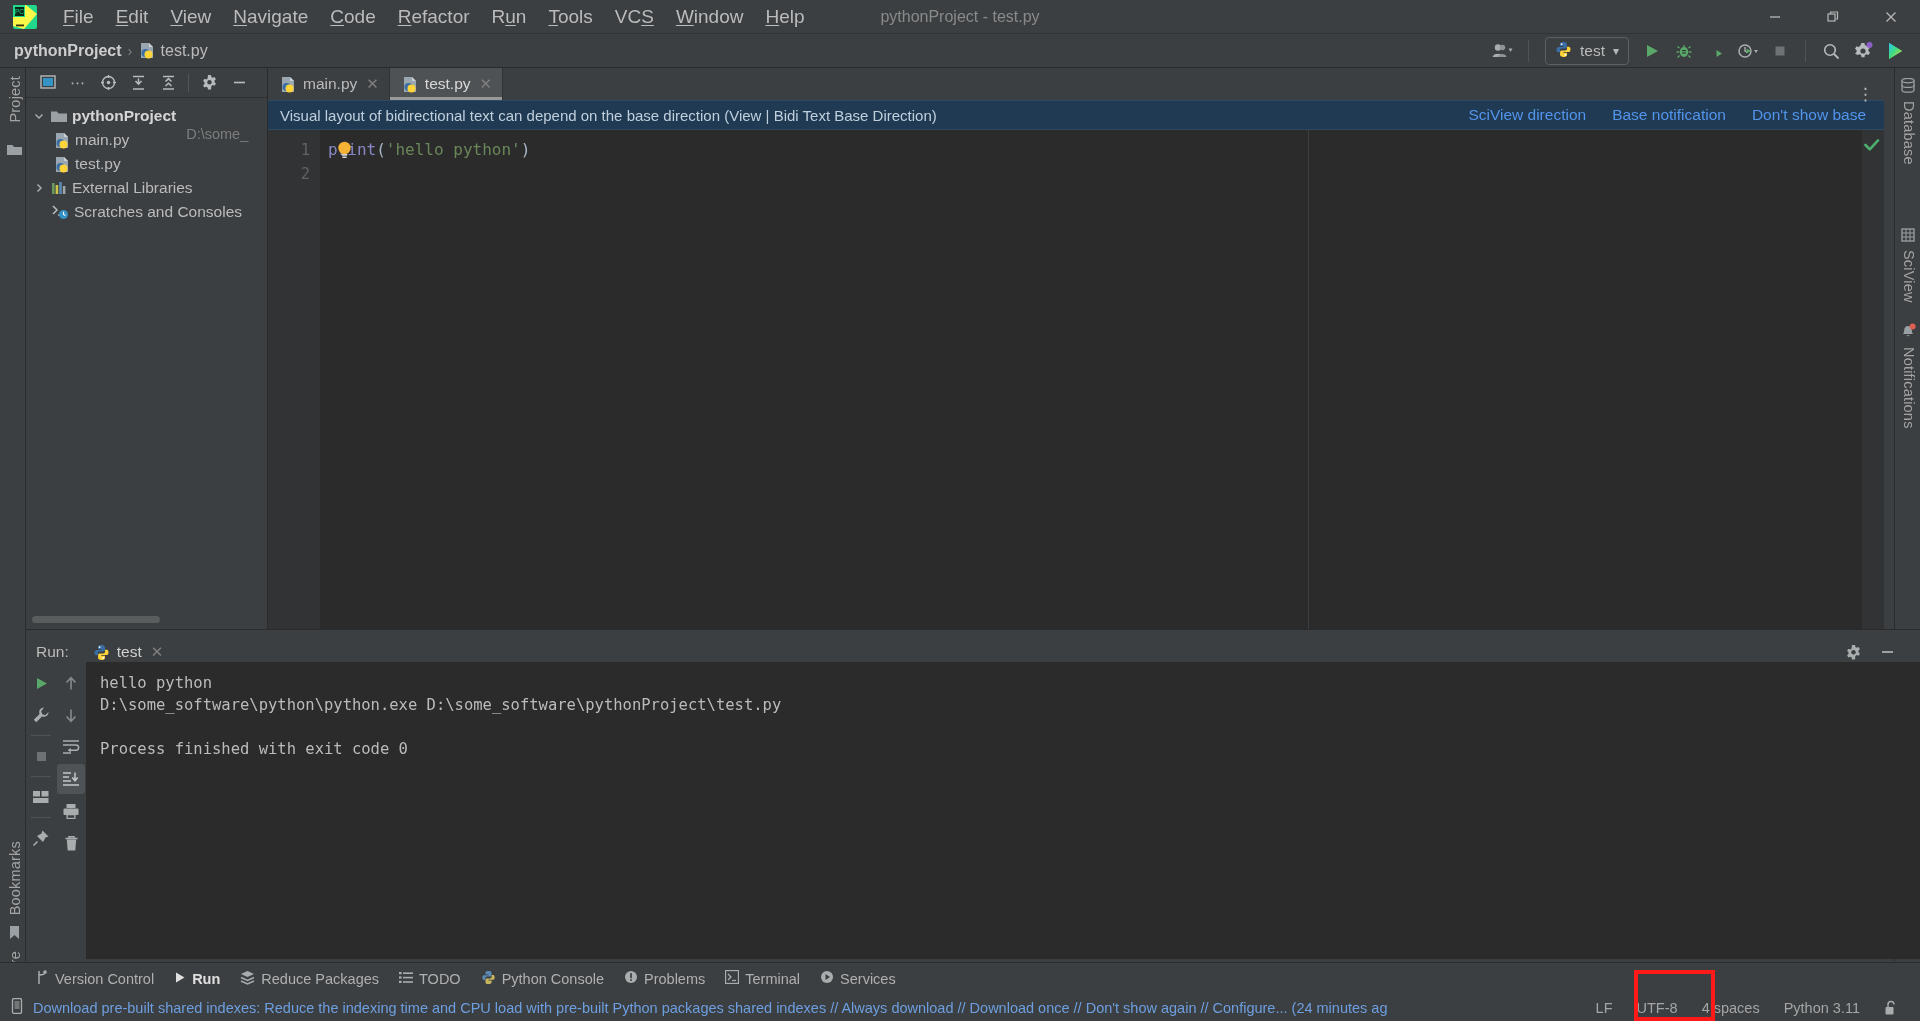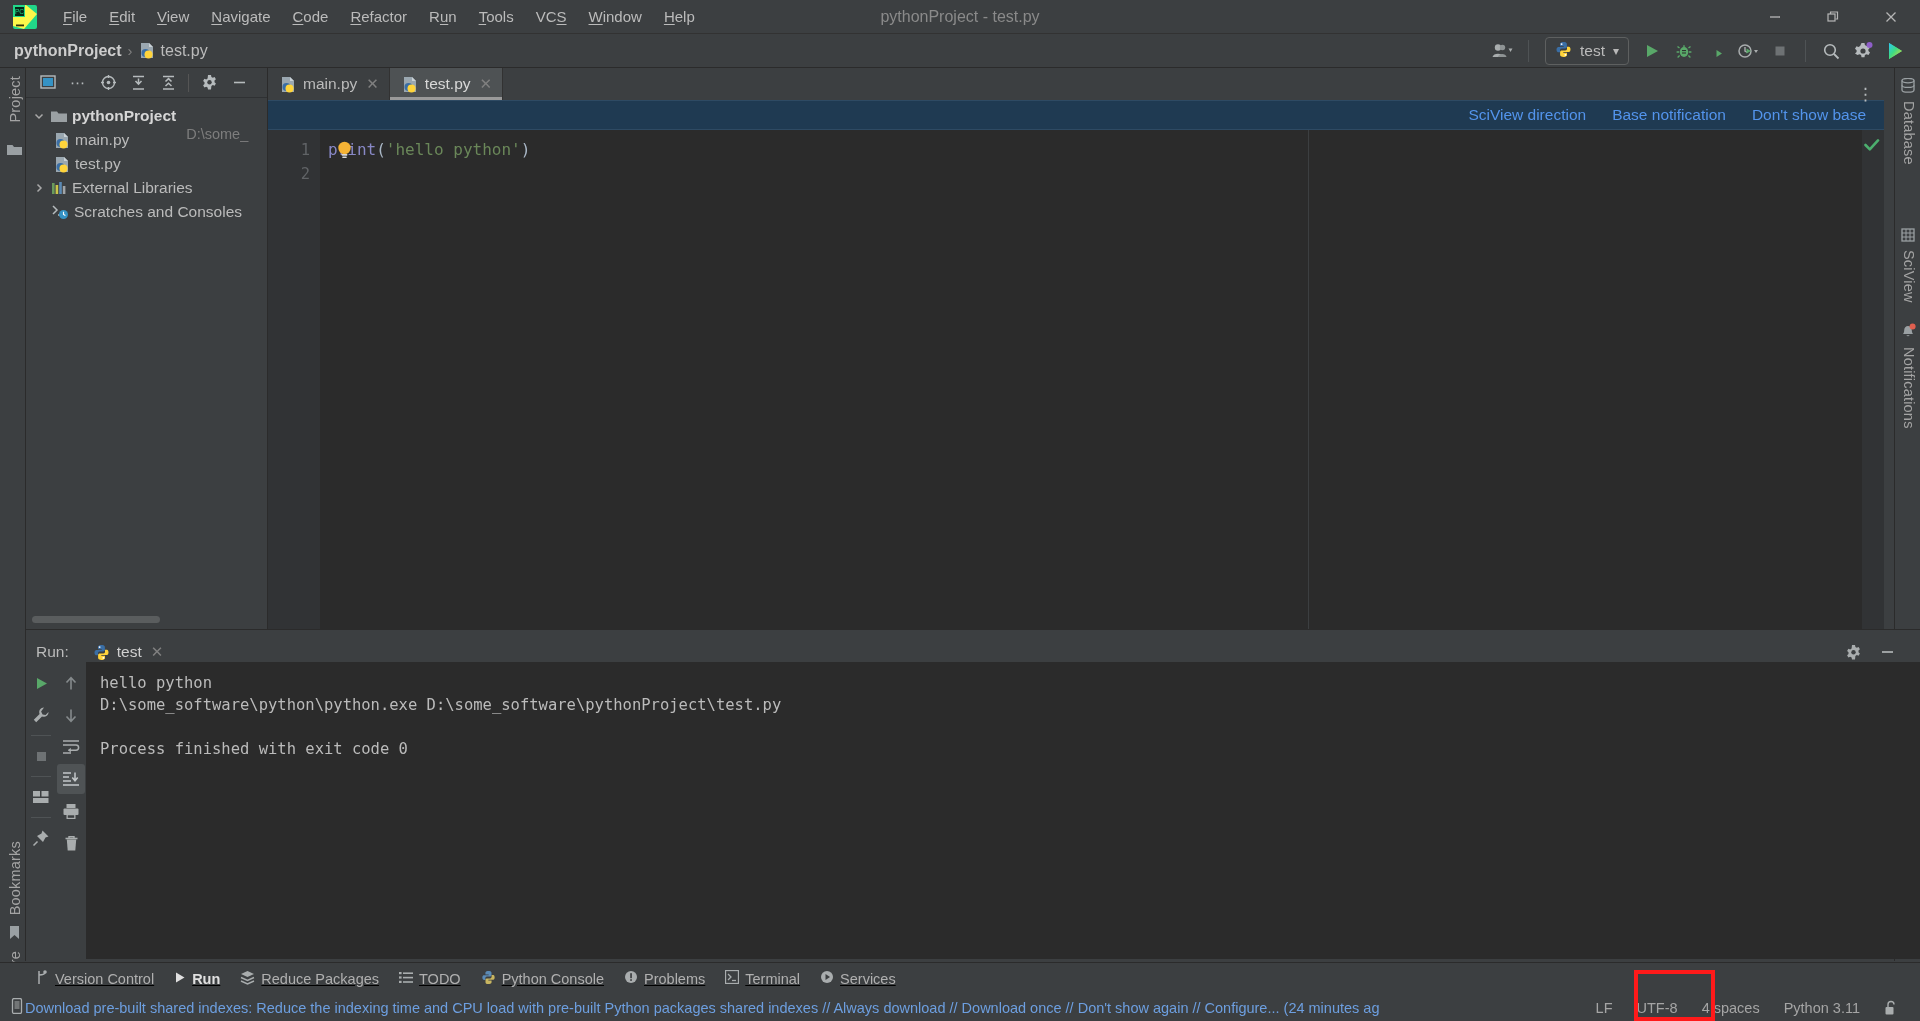--- a/index.html
+++ b/index.html
@@ -14,21 +14,21 @@
 
   
   .titlebar {
     position: absolute; left: 0; top: 0; width: 1920px; height: 34px;
     background: #3c3f41; display: flex; align-items: center;
     border-bottom: 1px solid #323232;
   }
   .logo { width: 26px; height: 26px; margin-left: 12px; margin-right: 14px; position: relative; }
   .menubar { display: flex; align-items: center; gap: 0px; }
   .menu-item {
-    color: #bbbbbb; font-size: 15px; padding: 4px 11px; cursor: default;
+    color: #bbbbbb; font-size: 19px; padding: 4px 11px; cursor: default;
     white-space: nowrap;
   }
   .menu-item u { text-decoration: underline; text-underline-offset: 2px; }
   .win-title {
     position: absolute; left: 0; right: 0; text-align: center;
     color: #8a8a8a; font-size: 16px; pointer-events: none;
   }
   .wincontrols { position: absolute; right: 0; top: 0; height: 34px; display: flex; }
   .wc { width: 58px; height: 34px; display: flex; align-items: center; justify-content: center; }
 
@@ -132,31 +132,30 @@
     flex: 1; background: #2b2b2b; font-family: "DejaVu Sans Mono", monospace;
     font-size: 15.5px; color: #bbbbbb; padding: 10px 0 0 14px; line-height: 22px;
   }
   .console .blank { height: 22px; }
 
   
   .toolbar-bottom {
     position: absolute; left: 0; bottom: 27px; width: 1920px; height: 32px;
     background: #3c3f41; border-top: 1px solid #2b2b2b; display: flex; align-items: center;
     padding-left: 26px;
-    text-decoration: underline;
   }
   .bb-item { display: flex; align-items: center; gap: 6px; height: 28px; padding: 0 10px; color: #b0b0b0; font-size: 14.5px; border-radius: 3px; }
   .bb-item.active { color: #e0e0e0; font-weight: bold; }
 
   .statusbar {
     position: absolute; left: 0; bottom: 0; width: 1920px; height: 27px;
     background: #3c3f41; display: flex; align-items: center; padding-left: 10px;
     font-size: 14.5px; color: #a5a5a5;
   }
-  .status-msg { display: flex; align-items: center; gap: 1px; }
+  .status-msg { display: flex; align-items: center; gap: 9px; }
   .status-link { color: #6d9fe0; }
   .status-right { margin-left: auto; display: flex; align-items: center; gap: 0; padding-right: 10px; }
   .sr-item { padding: 0 12px; height: 23px; display: flex; align-items: center; color: #a5a5a5; border-radius: 3px; text-align: center; }
 
   .highlight-box {
     position: absolute; left: 1634px; top: 970px; width: 81px; height: 51px;
     border: 4px solid #ff1a1a; pointer-events: none; z-index: 50;
   }
 
   
@@ -516,20 +515,21 @@
         </span>
         <span>test.py</span>
         <span class="tab-close">✕</span>
       </div>
       <div class="tabstrip-right">
         <span style="color:#b6bbbd;font-size:17px;line-height:10px">⋮</span>
       </div>
     </div>
 
     <div class="notifbar">
+      <span>Visual layout of bidirectional text can depend on the base direction (View | Bidi Text Base Direction)</span>
       <span class="notif-actions">
         <span class="notif-link">SciView direction</span>
         <span class="notif-link">Base notification</span>
         <span class="notif-link">Don't show base</span>
       </span>
     </div>
 
     <div class="code-wrap">
       <div class="gutter">
         <div class="gutter-line">1</div>

